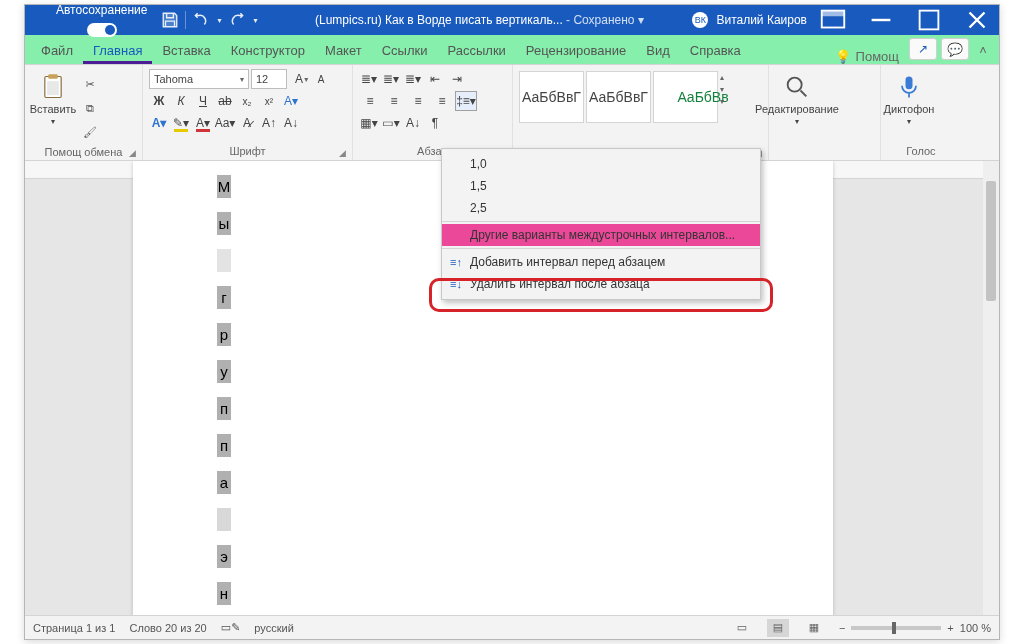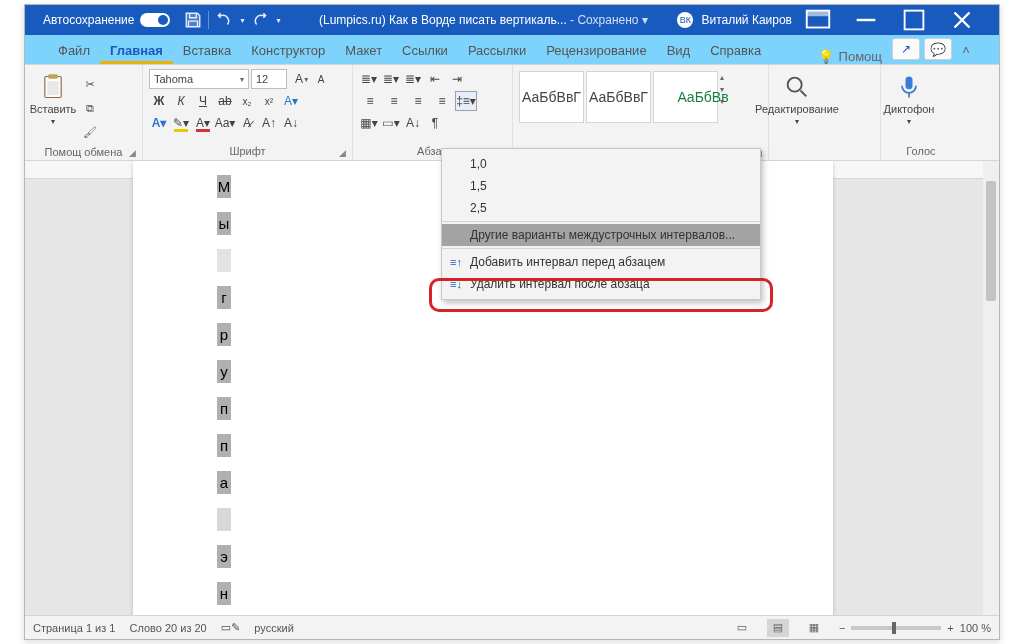--- a/index.html
+++ b/index.html
@@ -2,37 +2,37 @@
 <html><head>
 <meta charset="utf-8">
 <style>
 * { margin: 0; padding: 0; box-sizing: border-box; font-family: "Segoe UI", Tahoma, sans-serif; }
 body { background: #fff; width: 1020px; height: 644px; overflow: hidden; position: relative; }
 
 .window { position: absolute; left: 24px; top: 4px; width: 976px; height: 636px; background: #fff; border: 1px solid #b6b6b6; box-shadow: 0 2px 8px rgba(0,0,0,.15); display: flex; flex-direction: column; }
 
 
 .titlebar { height: 30px; background: #185abd; color: #fff; display: flex; align-items: center; font-size: 12px; }
-.titlebar .autosave { padding: 0 8px 0 18px; display: flex; align-items: center; gap: 6px; }
+.titlebar .autosave { padding: 0 8px 0 31px; display: flex; align-items: center; gap: 6px; flex-direction: column; }
 .toggle { width: 30px; height: 14px; background: #fff; border-radius: 7px; position: relative; }
 .toggle::after { content: ""; position: absolute; right: 2px; top: 2px; width: 10px; height: 10px; border-radius: 50%; background: #185abd; }
 .qat { display: flex; align-items: center; gap: 4px; padding: 0 6px; }
 .qat .ic { width: 18px; height: 18px; display: flex; align-items: center; justify-content: center; opacity: .9; }
 .qat .sep { width: 1px; height: 18px; background: rgba(255,255,255,.35); margin: 0 2px; }
 .title-center { flex: 1; text-align: center; white-space: nowrap; overflow: hidden; text-overflow: ellipsis; padding: 0 8px; }
 .title-center .saved { opacity: .8; }
-.title-right { display: flex; align-items: center; gap: 4px; padding-right: 15px; }
+.title-right { display: flex; align-items: center; gap: 4px; padding-right: 0; }
 .userbadge { width:16px;height:16px;border-radius:50%;background:#fff;color:#185abd;font-size:9px;display:inline-flex;align-items:center;justify-content:center;margin-right:4px;}
 .winbtn { width: 44px; height: 30px; display: flex; align-items: center; justify-content: center; }
 .winbtn.close { background: transparent; }
 
 
-.tabs { height: 30px; background: #7dd3fc; display: flex; align-items: flex-end; border-bottom: 1px solid #d4d4d4; padding: 0 23px; font-size: 13px; color: #555; }
+.tabs { height: 30px; background: #86efac; display: flex; align-items: flex-end; border-bottom: 1px solid #d4d4d4; padding: 0 6px; font-size: 13px; color: #555; }
 .tab { padding: 6px 10px; cursor: default; }
-.tab.active { color: #185abd; font-weight: 700; border-bottom: 3px solid #eab308; padding-bottom: 3px; }
+.tab.active { color: #185abd; font-weight: 400; border-bottom: 3px solid #4c1d95; padding-bottom: 3px; }
 .tabs .spacer { flex: 1; }
 .tabs .help { display:flex; align-items:center; gap:4px; color:#666; padding:0 6px;}
 .tabs .share-btn { width:28px;height:22px; border:1px solid #cfcfcf; border-radius:3px; background:#fafafa; margin:0 4px 4px; display:flex;align-items:center;justify-content:center;color:#185abd;font-size:12px;}
 .tabs .comment-btn { width:28px;height:22px; border:1px solid #cfcfcf; border-radius:3px; background:#fafafa; margin:0 4px 4px 0; display:flex;align-items:center;justify-content:center;color:#185abd;font-size:13px;}
 .tabs .chev { width:20px; text-align:center; color:#666; padding-bottom:6px;}
 
 
 .ribbon { height: 96px; background: #f3f3f3; border-bottom: 1px solid #d4d4d4; display: flex; font-size: 11px; color: #444; }
 .group { border-right: 1px solid #e1e1e1; display: flex; flex-direction: column; padding: 4px 6px 0; }
 .group .body { flex: 1; display: flex; align-items: flex-start; gap: 4px; }
@@ -76,21 +76,21 @@
 .page { position:absolute; left:108px; top:0; width:700px; height:900px; background:#fff; box-shadow:0 1px 4px rgba(0,0,0,.2); }
 .verttext { position:absolute; left:84px; top:14px; font-family:Tahoma; font-size:15px; }
 .verttext span { display:block; width:14px; height:23px; line-height:23px; text-align:center; background:#b0b0b0; color:#000; margin-bottom:14px; }
 .verttext span.blank { background:#e3e3e3; }
 .verttext span.blank2 { background:#d8d8d8; }
 
 
 .dropdown { position:absolute; left:441px; top:148px; width:320px; background:#f3f3f3; border:1px solid #c8c8c8; box-shadow:2px 3px 6px rgba(0,0,0,.25); font-size:12px; color:#333; padding:4px 0; z-index:10;}
 .dd-item { padding:4px 10px 4px 28px; height:22px; display:flex; align-items:center; position:relative;}
 .dd-item .ico { position:absolute; left:6px; width:16px; text-align:center; color:#185abd; font-size:11px;}
-.dd-item.hl { background:#a3a3a3; }
+.dd-item.hl { background:#ec4899; }
 .dd-sep { height:1px; background:#d4d4d4; margin:2px 0; }
 .redbox { position:absolute; left:429px; top:278px; width:344px; height:34px; border:3px solid #d6232a; border-radius:10px; z-index:11; pointer-events:none;}
 
 
 .vscroll { position:absolute; right:0; top:0; bottom:0; width:16px; background:#efefef; }
 .vscroll .thumb { position:absolute; top:20px; width:10px; left:3px; height:120px; background:#c3c3c3; border-radius:2px;}
 
 
 .statusbar { height:24px; background:#f3f3f3; border-top:1px solid #d4d4d4; display:flex; align-items:center; font-size:11px; color:#555; padding:0 8px; gap:14px;}
 .statusbar .spacer { flex:1; }

